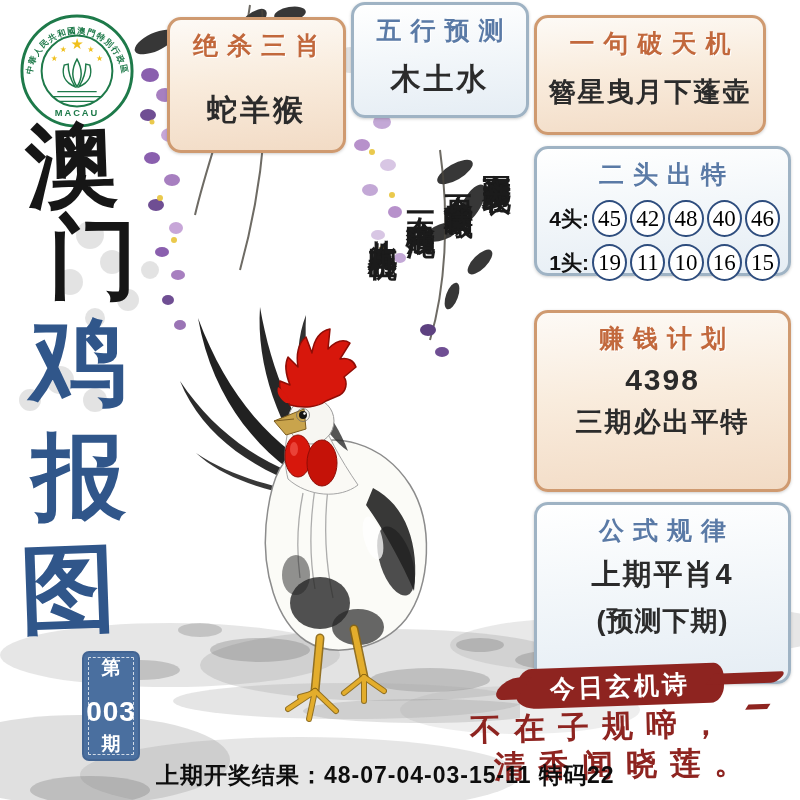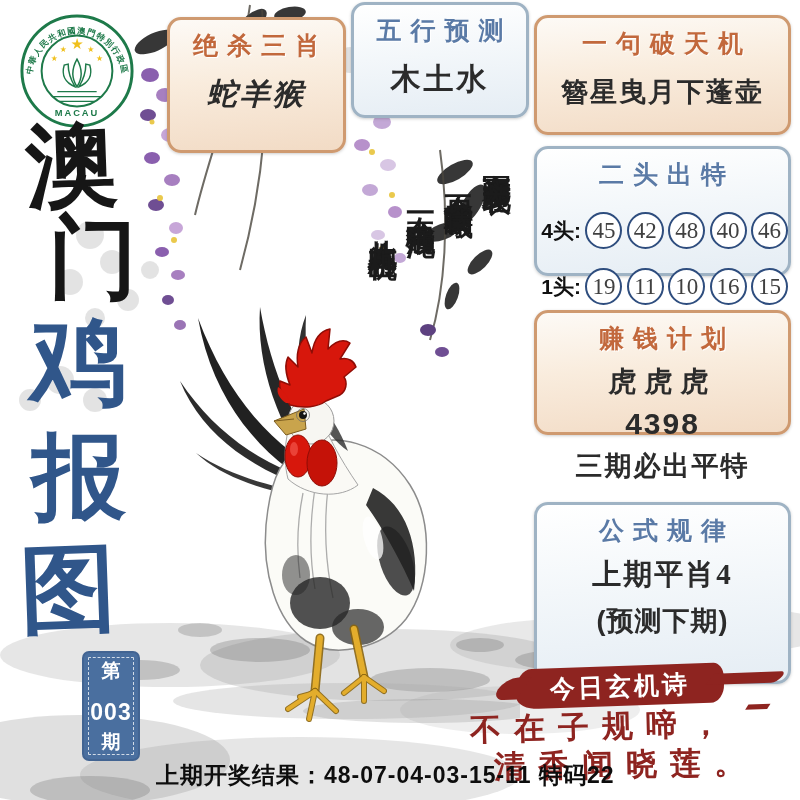--- a/index.html
+++ b/index.html
@@ -14,39 +14,39 @@
                 border:3px solid #cf9a70;}
   .panel.blue{background:linear-gradient(175deg,#ffffff 0%,#f3f7fa 45%,#e5edf4 100%);
               border:3px solid #9fb3c4;}
   .p-head{text-align:center;font-weight:bold;font-size:25px;letter-spacing:9px;
           padding:9px 0 2px 9px;font-family:"Liberation Sans",sans-serif;}
   .p-head.orange{color:#c2683c;text-shadow:1px 1px 0 #fff;}
   .p-head.blue{color:#5a7aa6;text-shadow:1px 1px 0 #fff;}
   .p-value{text-align:center;font-weight:bold;color:#2b2b2b;}
 
   
-  .th-row{display:flex;align-items:center;padding:0 0;margin-top:19px;justify-content:space-between;}
+  .th-row{display:flex;align-items:center;padding:0 8px;margin-top:7px;justify-content:space-between;}
   .th-label{font-size:21px;font-weight:bold;color:#111;width:44px;flex:0 0 44px;text-align:right;}
   .ball{width:37px;height:37px;border-radius:50%;border:2.5px solid #2e4d7e;background:#fff;
         display:flex;align-items:center;justify-content:center;margin-left:3px;
-        font-family:"Liberation Serif",serif;font-size:23px;color:#404040;box-sizing:border-box;}
+        font-family:"Liberation Serif",serif;font-size:23px;color:#000000;box-sizing:border-box;}
 
   .stack{display:flex;flex-direction:column;align-items:center;}
 
   
   .tchar{position:absolute;font-family:"Liberation Serif",serif;font-weight:900;
          line-height:1;z-index:3;}
 
   
   .stamp{position:absolute;left:84px;top:653px;width:54px;height:106px;background:#4a6f9f;
          border-radius:5px;z-index:3;display:flex;flex-direction:column;align-items:center;
          justify-content:center;gap:3px;color:#fff;font-weight:bold;
          outline:1.5px dashed rgba(255,255,255,.75);outline-offset:-5px;
          box-shadow:0 0 0 2px #426492;}
-  .stamp .s1{font-size:19px;} .stamp .s2{font-size:23px;letter-spacing:1px;margin-top:12px;} .stamp .s3{font-size:19px;}
+  .stamp .s1{font-size:19px;} .stamp .s2{font-size:28px;letter-spacing:1px;margin-top:12px;} .stamp .s3{font-size:19px;}
 
   
   .vcol{position:absolute;writing-mode:vertical-rl;text-orientation:upright;z-index:2;
         font-family:"Liberation Serif",serif;font-weight:bold;color:#1b1b1b;
         font-size:29px;letter-spacing:2px;line-height:1.1;}
 
   
   .brush{position:absolute;left:516px;top:666px;width:208px;height:40px;background:#8e2420;
          z-index:4;display:flex;align-items:center;justify-content:center;color:#fff;
          font-weight:bold;font-size:25px;letter-spacing:3px;transform:rotate(-2deg);
@@ -197,29 +197,29 @@
 <div class="tchar" style="left:20px;top:542px;font-size:96px;color:#30568a;transform:rotate(-2deg);">图</div>
 
 <div class="stamp">
   <span class="s1">第</span>
   <span class="s2">003</span>
   <span class="s3">期</span>
 </div>
 
 <div class="panel orange" style="left:167px;top:17px;width:179px;height:136px;">
   <div class="p-head orange">绝杀三肖</div>
-  <div class="p-value" style="font-size:30px;margin-top:10px;letter-spacing:3px;font-style:italic;">蛇羊猴</div>
+  <div class="p-value" style="font-size:30px;margin-top:26px;letter-spacing:3px;">蛇羊猴</div>
 </div>
 
 <div class="panel blue" style="left:351px;top:2px;width:178px;height:116px;">
   <div class="p-head blue">五行预测</div>
   <div class="p-value" style="font-size:30px;margin-top:10px;letter-spacing:3px;">木土水</div>
 </div>
 
-<div class="panel orange" style="left:534px;top:15px;width:257px;height:120px;">
+<div class="panel orange" style="left:534px;top:15px;width:232px;height:120px;">
   <div class="p-head orange">一句破天机</div>
   <div class="p-value" style="font-size:27px;margin-top:12px;letter-spacing:2px;">簪星曳月下蓬壶</div>
 </div>
 
 <div class="panel blue" style="left:534px;top:146px;width:257px;height:130px;">
   <div class="p-head blue">二头出特</div>
   <div class="th-row">
     <span class="th-label">4头:</span>
     <span class="ball">45</span>
     <span class="ball">42</span>
@@ -230,30 +230,29 @@
   <div class="th-row">
     <span class="th-label">1头:</span>
     <span class="ball">19</span>
     <span class="ball">11</span>
     <span class="ball">10</span>
     <span class="ball">16</span>
     <span class="ball">15</span>
   </div>
 </div>
 
-<div class="panel orange stack" style="left:534px;top:310px;width:257px;height:125px;">
+<div class="panel orange stack" style="left:534px;top:310px;width:257px;height:182px;">
   <div class="p-head orange">赚钱计划</div>
-  <div class="p-value" style="font-size:28px;letter-spacing:8px;margin-top:6px;">虎虎虎</div>
   <div class="p-value" style="font-size:30px;letter-spacing:2px;margin-top:6px;">4398</div>
   <div class="p-value" style="font-size:27px;letter-spacing:2px;margin-top:7px;">三期必出平特</div>
 </div>
 
 <div class="panel blue stack" style="left:534px;top:502px;width:257px;height:182px;">
   <div class="p-head blue">公式规律</div>
-  <div class="p-value" style="font-size:29px;letter-spacing:2px;margin-top:6px;font-family:Liberation Serif, serif;">上期平肖4</div>
+  <div class="p-value" style="font-size:29px;letter-spacing:2px;margin-top:6px;">上期平肖4</div>
   <div class="p-value" style="font-size:27px;letter-spacing:1px;margin-top:8px;">(预测下期)</div>
 </div>
 
 <div class="vcol" style="left:480px;top:150px;height:230px;">高冠阔步穿花衣</div>
 <div class="vcol" style="left:442px;top:172px;height:230px;">不贪居食爱朝曦</div>
 <div class="vcol" style="left:404px;top:194px;height:230px;">奋力一鸣破混沌</div>
 <div class="vcol" style="left:366px;top:216px;height:230px;">从此人间有生机</div>
 
 <svg class="abs" style="left:168px;top:293px;z-index:1;" width="352" height="434" viewBox="0 0 352 434">
   <ellipse cx="180" cy="408" rx="175" ry="18" fill="#a9a9a9" opacity="0.3"></ellipse>

